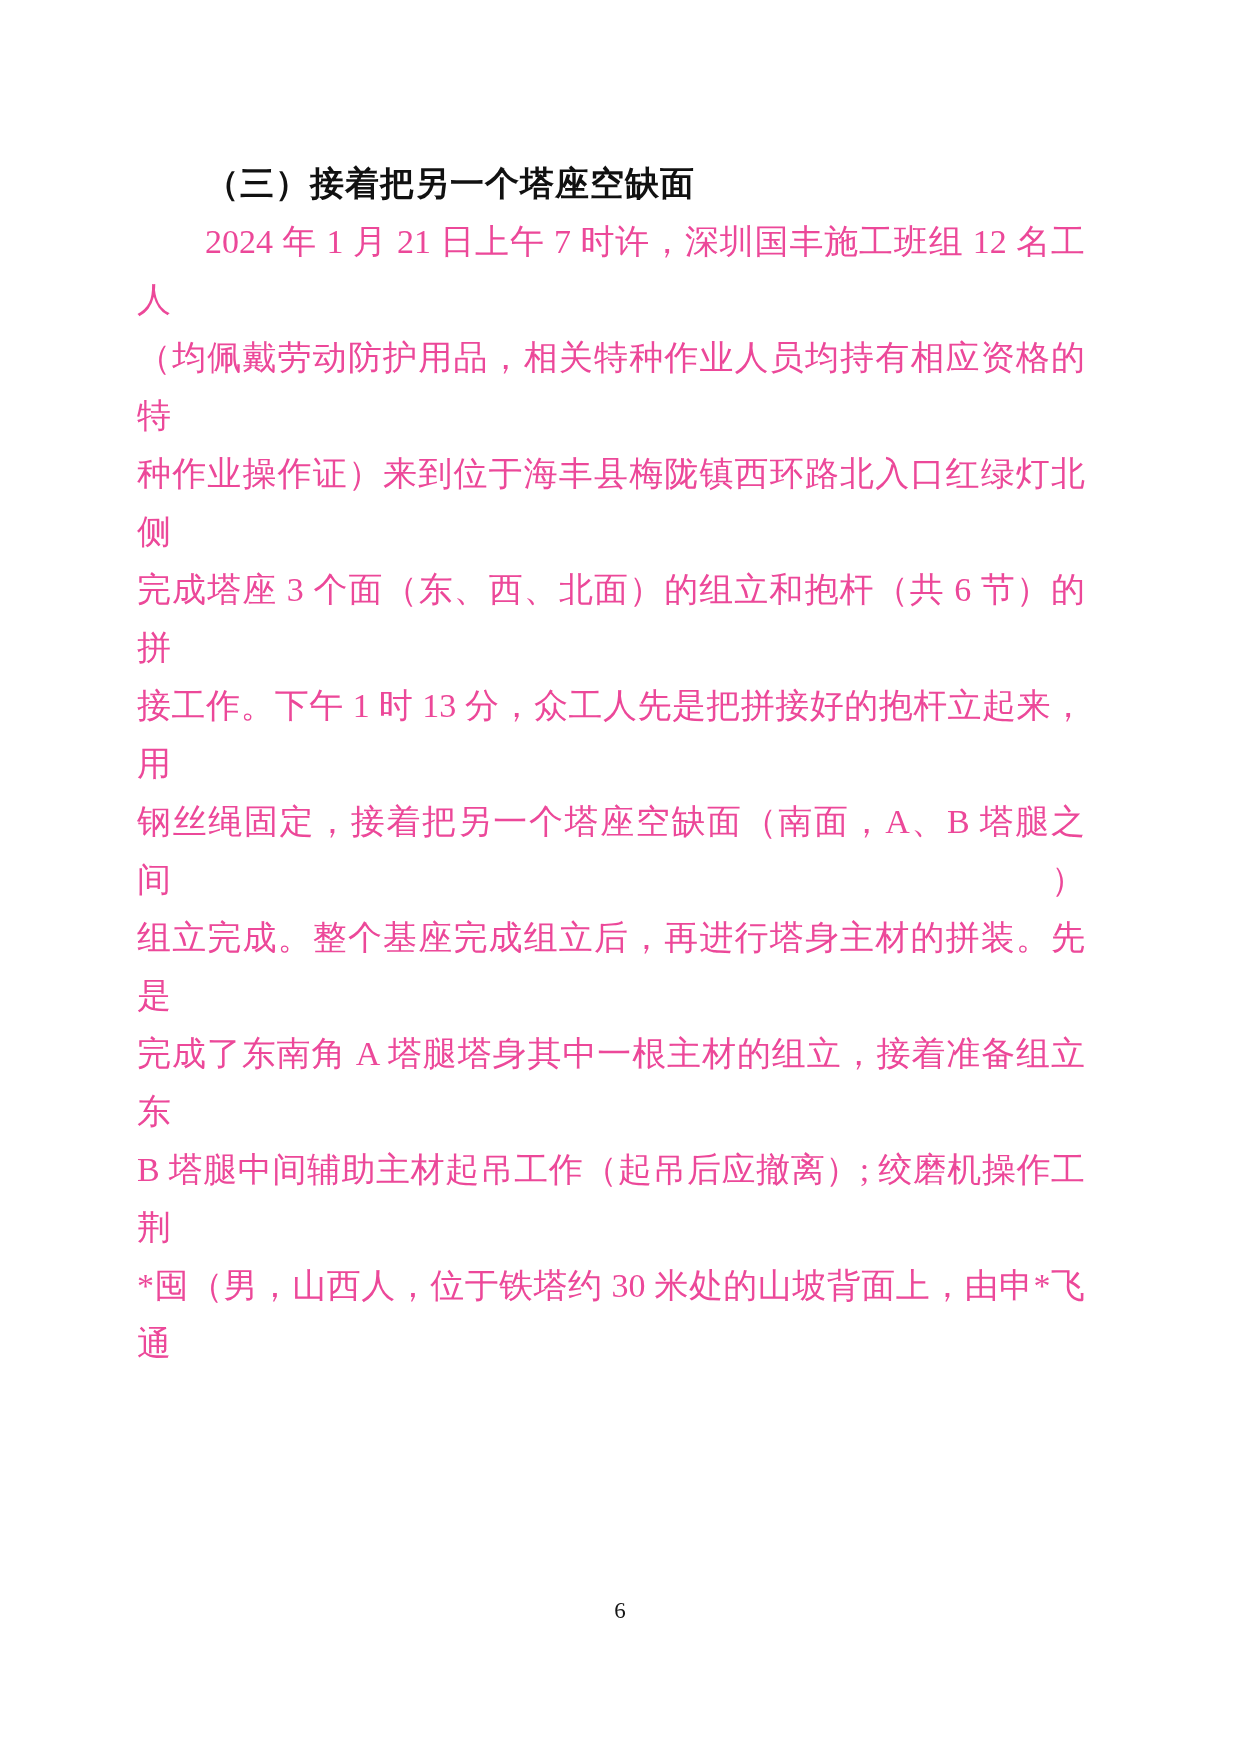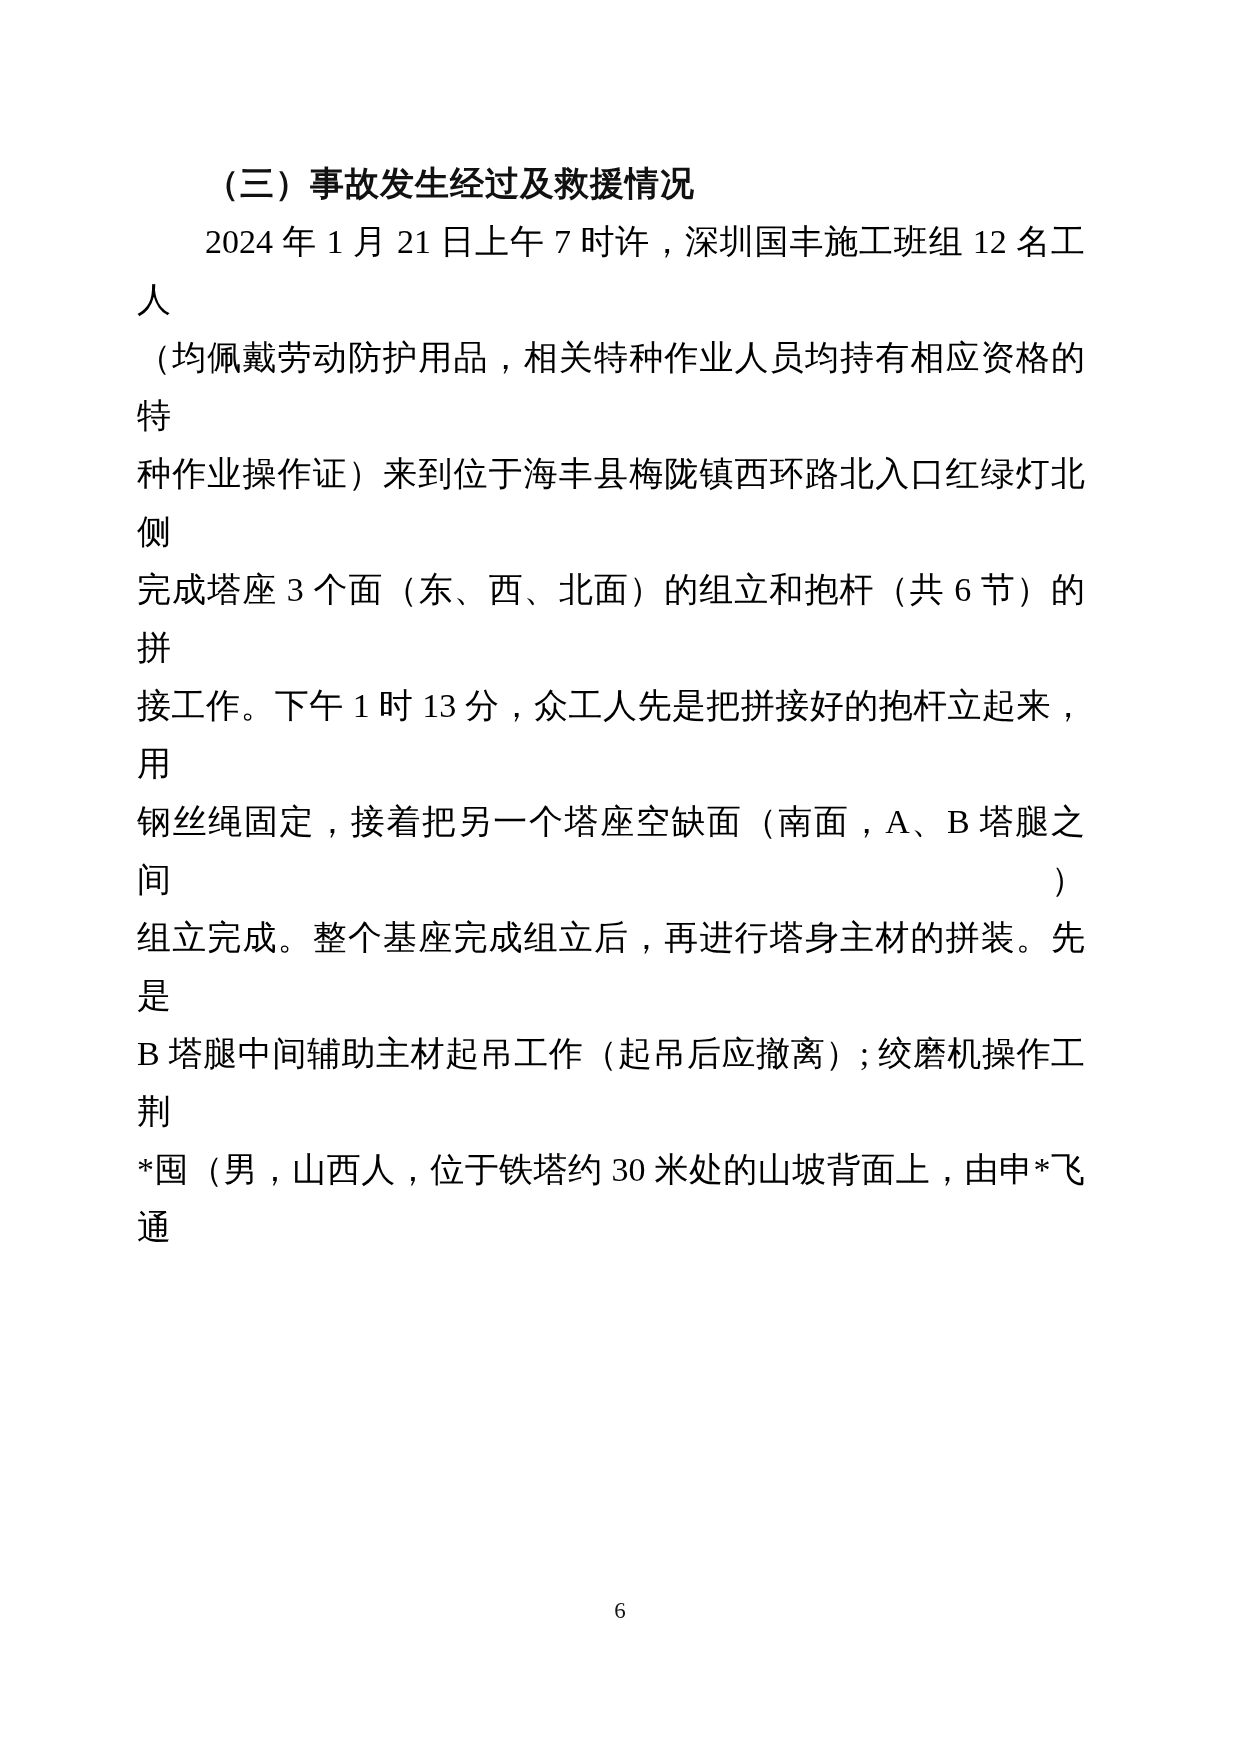--- a/index.html
+++ b/index.html
@@ -30,46 +30,47 @@
     text-indent: 2em;
     letter-spacing: 1px;
     white-space: nowrap;
   }
   .line {
     font-size: 34px;
     line-height: 58px;
     text-align: justify;
     text-align-last: justify;
     text-justify: inter-character;
-    color: #000000;
+    color: #ec4899;
   }
   .line.first {
     text-indent: 2em;
   }
   .footer {
     position: absolute;
     left: 0;
     top: 1598px;
     width: 100%;
     text-align: center;
     font-size: 23px;
     color: #161616;
   }
 </style>
 </head>
 <body>
 
 <div class="page">
   <div class="content">
-    <h2 class="heading">（三）事故发生经过及救援情况</h2>
+    <h2 class="heading">（三）接着把另一个塔座空缺面</h2>
     <div class="line first">2024 年 1 月 21 日上午 7 时许，深圳国丰施工班组 12 名工人</div>
     <div class="line">（均佩戴劳动防护用品，相关特种作业人员均持有相应资格的特</div>
     <div class="line">种作业操作证）来到位于海丰县梅陇镇西环路北入口红绿灯北侧</div>
     <div class="line">完成塔座 3 个面（东、西、北面）的组立和抱杆（共 6 节）的拼</div>
     <div class="line">接工作。下午 1 时 13 分，众工人先是把拼接好的抱杆立起来，用</div>
     <div class="line">钢丝绳固定，接着把另一个塔座空缺面（南面，A、B 塔腿之间）</div>
     <div class="line">组立完成。整个基座完成组立后，再进行塔身主材的拼装。先是</div>
+    <div class="line">完成了东南角 A 塔腿塔身其中一根主材的组立，接着准备组立东</div>
     <div class="line">B 塔腿中间辅助主材起吊工作（起吊后应撤离）; 绞磨机操作工荆</div>
     <div class="line">*囤（男，山西人，位于铁塔约 30 米处的山坡背面上，由申*飞通</div>
 
   </div>
   <div class="footer">6</div>
 </div>
 
 </body></html>

